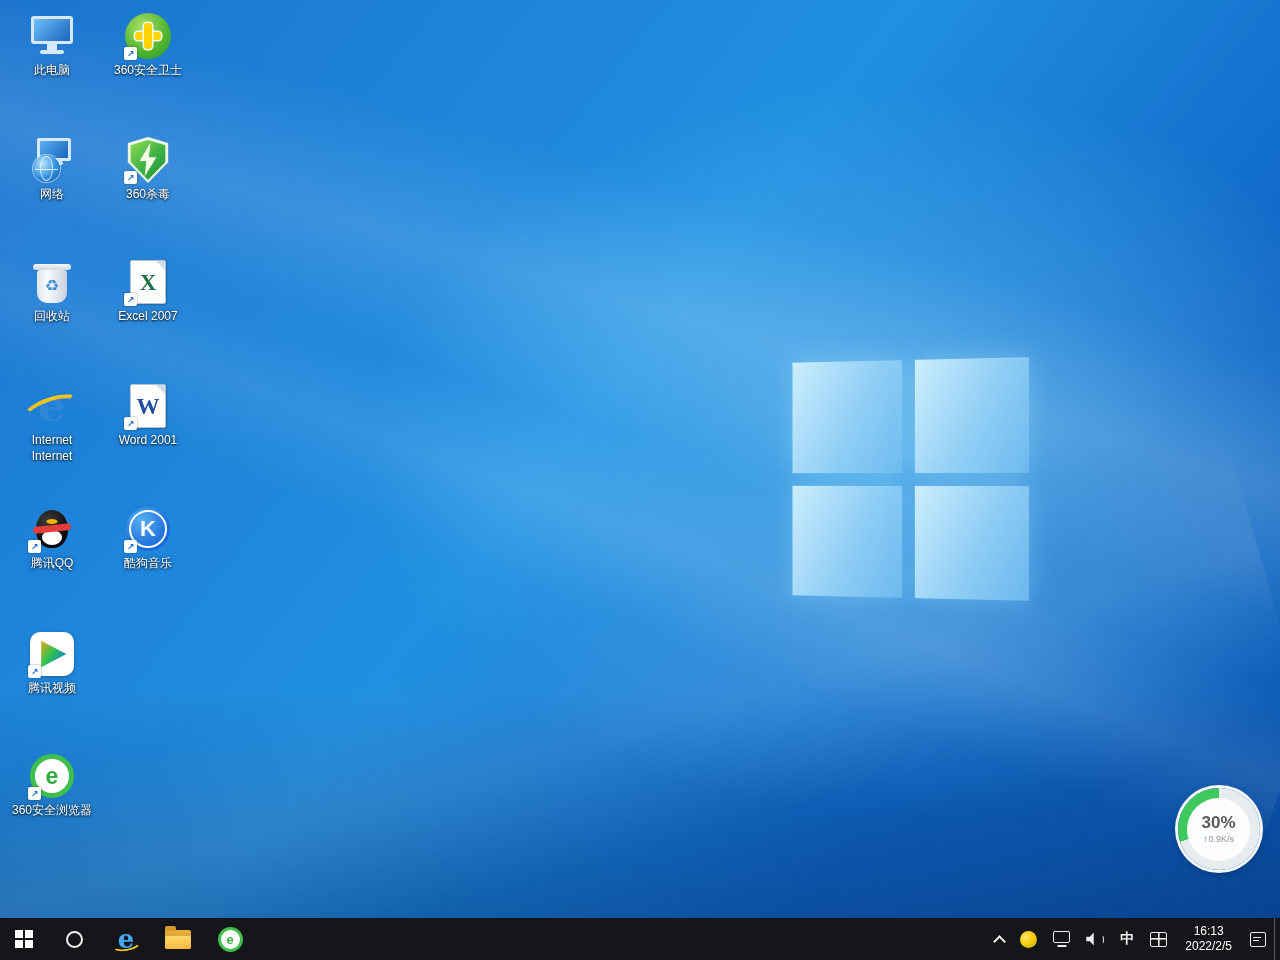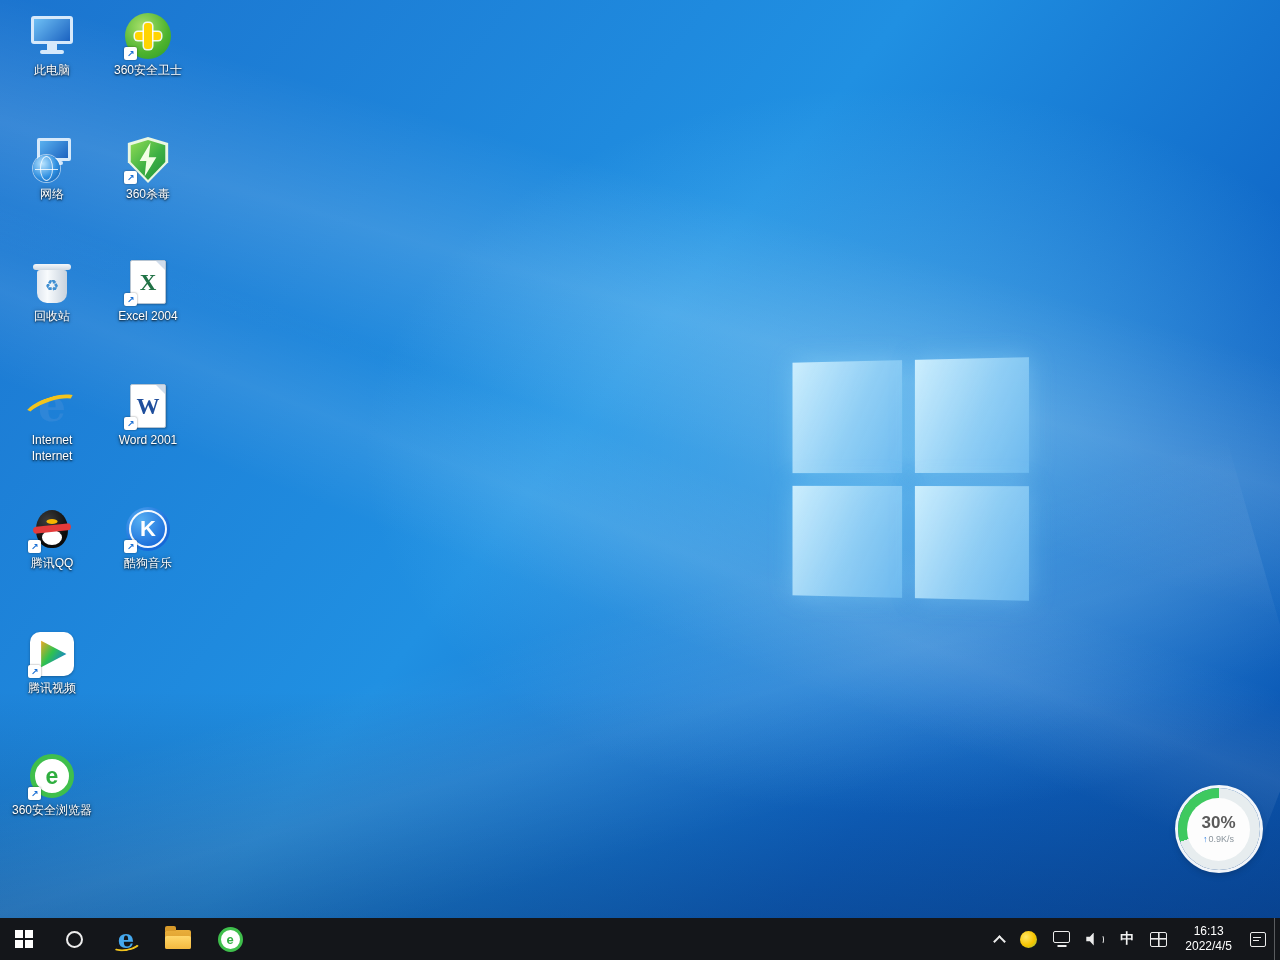--- a/index.html
+++ b/index.html
@@ -266,21 +266,21 @@
     <div class="lbl">360杀毒</div>
   </div>
 
   <div class="di" style="left:104px;top:258px">
     <div class="art">
       <div class="page xl">
         <span>X</span>
       </div>
       <span class="sc">↗</span>
     </div>
-    <div class="lbl">Excel 2004</div>
+    <div class="lbl">Excel 2007</div>
   </div>
 
   <div class="di" style="left:104px;top:382px">
     <div class="art">
       <div class="page wd">
         <span>W</span>
       </div>
       <span class="sc">↗</span>
     </div>
     <div class="lbl">Word 2001</div>
@@ -345,20 +345,20 @@
       </div>
     </div>
     <div class="tray-item">
       <span class="ime">中</span>
     </div>
     <div class="tray-item">
       <div class="kbd"></div>
     </div>
     <div class="tray-item clock">
       <span>16:13</span>
-      <span>2022/4/5</span>
+      <span>2022/2/5</span>
     </div>
     <div class="tray-item">
       <div class="ac"></div>
     </div>
     <div class="show-desk"></div>
   </div>
 </div>
 
 </body></html>

